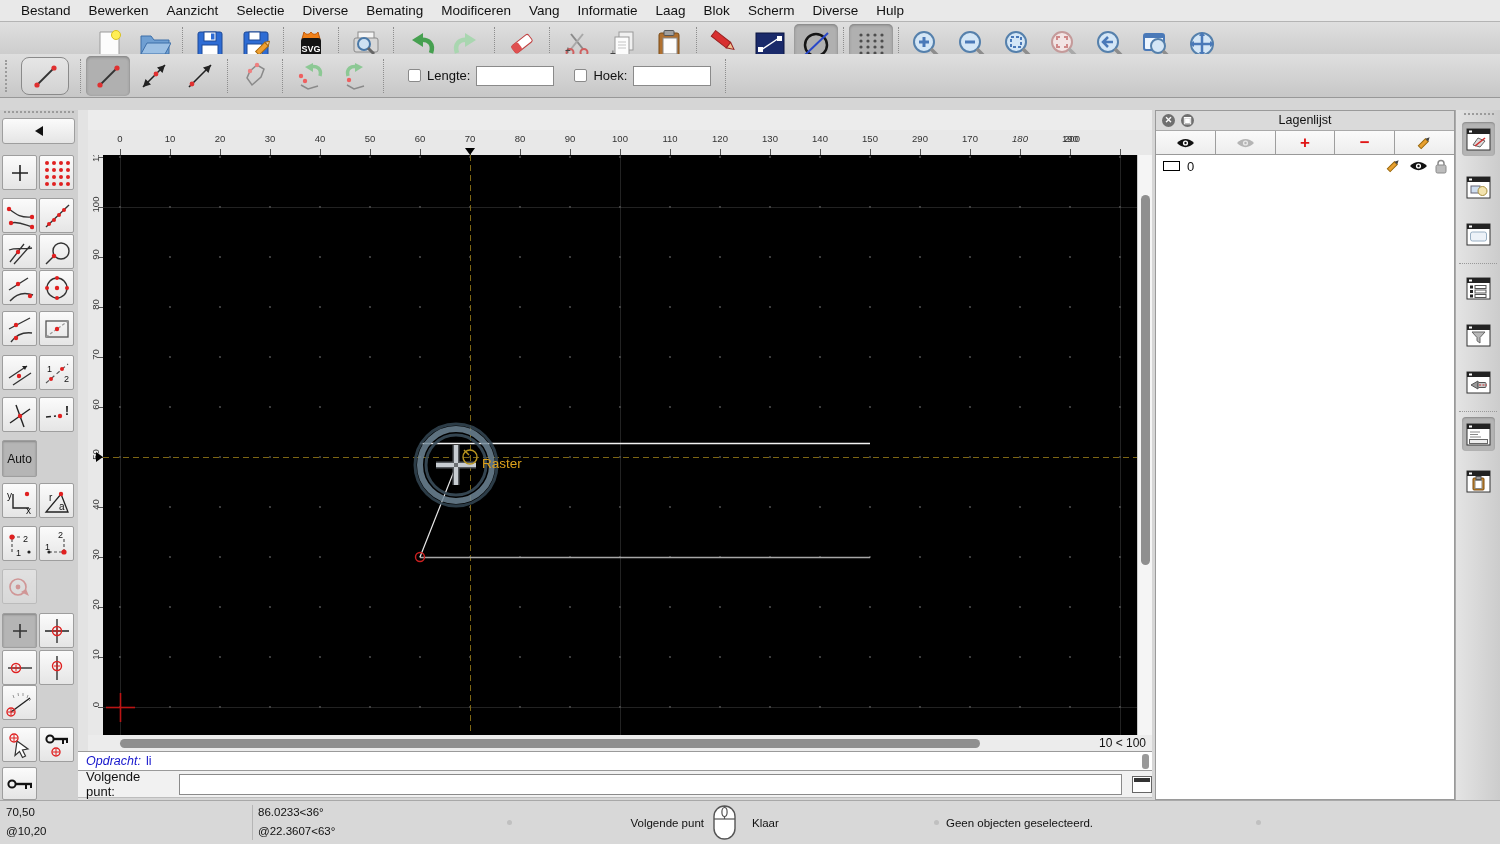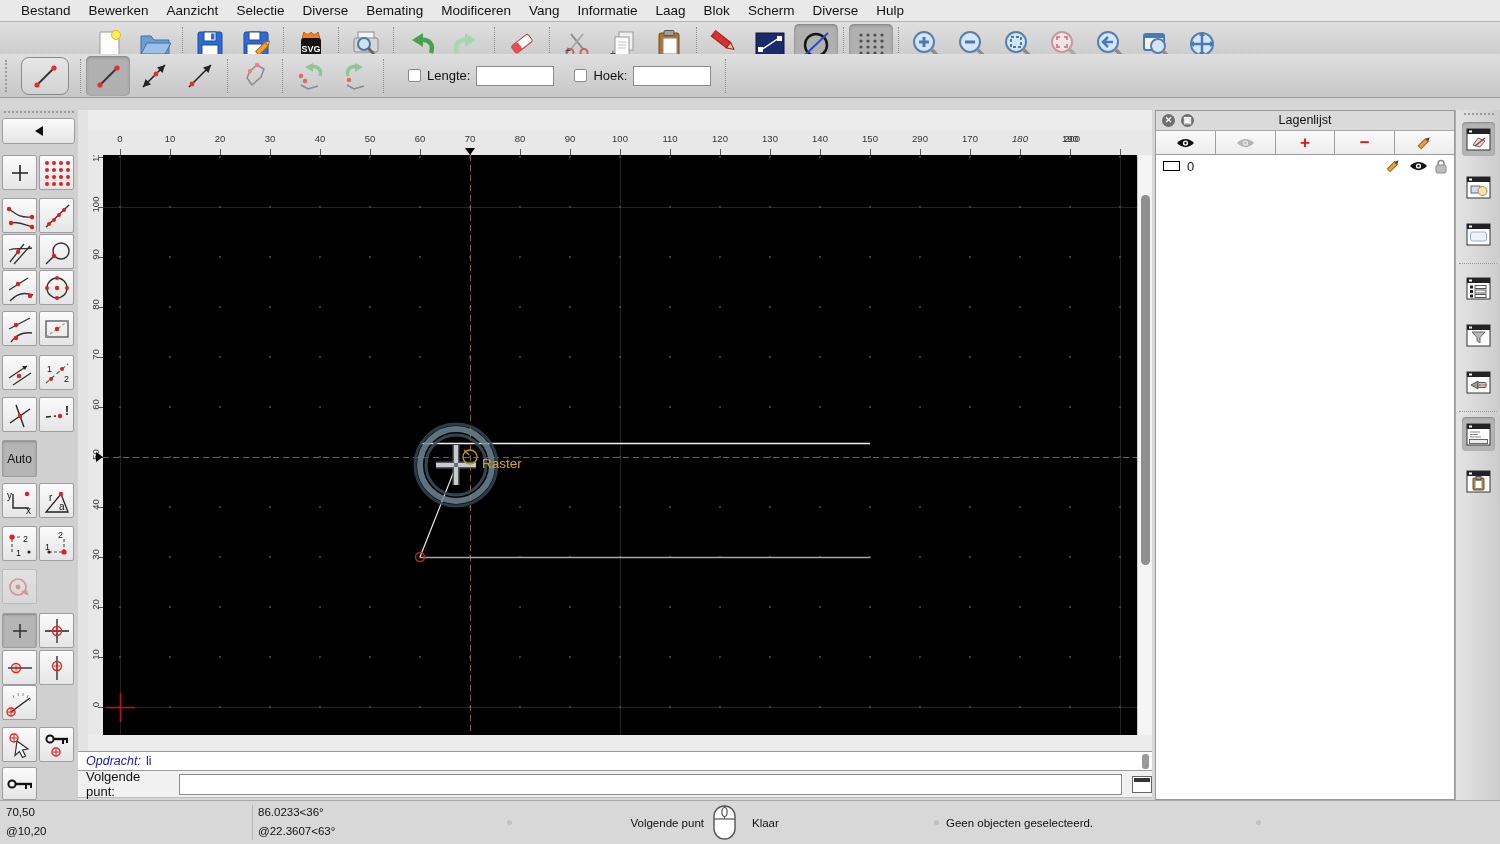--- a/index.html
+++ b/index.html
@@ -1002,20 +1002,24 @@
         <line x1="3" y1="552.5" x2="32" y2="552.5"></line>
         <line x1="17.5" y1="538" x2="17.5" y2="567"></line>
       </g>
     </svg>
 
     <div class="vscroll">
         <div class="vthumb"></div>
       </div>
   </div>
 
+  <div class="hscroll">
+    <div class="hthumb"></div>
+    <span class="hscroll-label">10 &lt; 100</span>
+  </div>
 </div>
 
 <div id="cmdhist">
   <span class="prompt">Opdracht:</span>
   <span class="val">li</span>
   <span class="histsb"></span>
 </div>
 <div id="cmdinput">
   <label>Volgende punt:</label>
   <input value="" style="">

